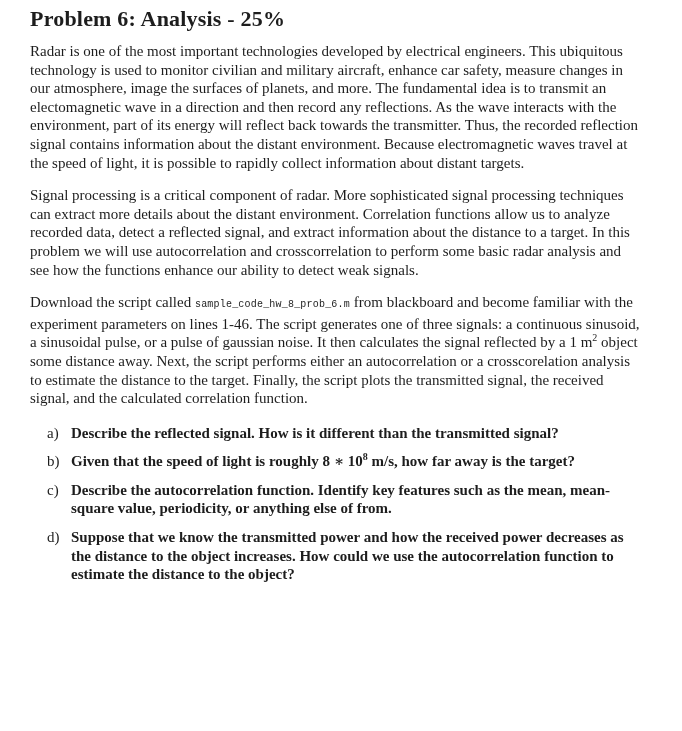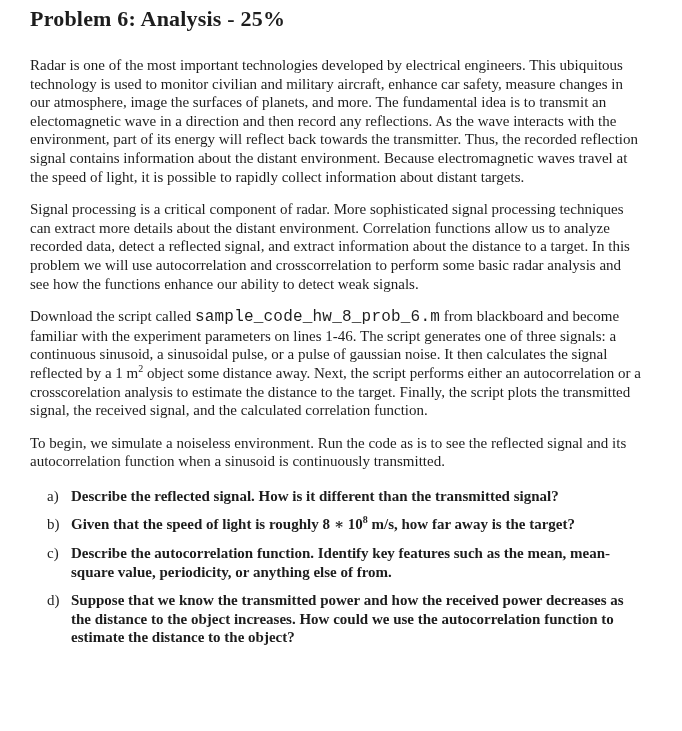--- a/index.html
+++ b/index.html
@@ -17,33 +17,33 @@
   .page {
     box-sizing: border-box;
     width: 682px;
     height: 731px;
     padding: 6px 28px 0 30px;
   }
   h1.doc-title {
     font-size: 22px;
     line-height: 26px;
     font-weight: bold;
-    margin: 0 0 24px 0;
+    margin: 0 0 10px 0;
     letter-spacing: 0.2px;
   }
   p.body-par {
     font-size: 15px;
     line-height: 18.6px;
     margin: 0 12px 14px 0;
     max-width: 624px;
     text-align: left;
   }
   code.inline-code {
     font-family: "Liberation Mono", "DejaVu Sans Mono", monospace;
-    font-size: 16px;
+    font-size: 10px;
     letter-spacing: 0.2px;
   }
   sup.exp {
     font-size: 10px;
     line-height: 0;
     vertical-align: super;
   }
   .q-list {
     margin-top: 16px;
   }
@@ -70,21 +70,20 @@
 <div class="page">
 
   <h1 class="doc-title">Problem 6: Analysis - 25%</h1>
 
   <p class="body-par">Radar is one of the most important technologies developed by electrical engineers. This ubiquitous technology is used to monitor civilian and military aircraft, enhance car safety, measure changes in our atmosphere, image the surfaces of planets, and more. The fundamental idea is to transmit an electomagnetic wave in a direction and then record any reflections. As the wave interacts with the environment, part of its energy will reflect back towards the transmitter. Thus, the recorded reflection signal contains information about the distant environment. Because electromagnetic waves travel at the speed of light, it is possible to rapidly collect information about distant targets.</p>
 
   <p class="body-par">Signal processing is a critical component of radar. More sophisticated signal processing techniques can extract more details about the distant environment. Correlation functions allow us to analyze recorded data, detect a reflected signal, and extract information about the distance to a target. In this problem we will use autocorrelation and crosscorrelation to perform some basic radar analysis and see how the functions enhance our ability to detect weak signals.</p>
 
   <p class="body-par"><span>Download the script called </span><code class="inline-code">sample_code_hw_8_prob_6.m</code><span> from blackboard and become familiar with the experiment parameters on lines 1-46. The script generates one of three signals: a continuous sinusoid, a sinusoidal pulse, or a pulse of gaussian noise. It then calculates the signal reflected by a 1 m</span><sup class="exp">2</sup><span> object some distance away. Next, the script performs either an autocorrelation or a crosscorelation analysis to estimate the distance to the target. Finally, the script plots the transmitted signal, the received signal, and the calculated correlation function.</span></p>
 
-  <p class="body-par">To begin, we simulate a noiseless environment. Run the code as is to see the reflected signal and its autocorrelation function when a sinusoid is continuously transmitted.</p>
 
   <div class="q-list">
 
     <div class="q-item">
       <span class="q-marker">a)</span>
       <span class="q-text">Describe the reflected signal. How is it different than the transmitted signal?</span>
     </div>
 
     <div class="q-item">
       <span class="q-marker">b)</span>

